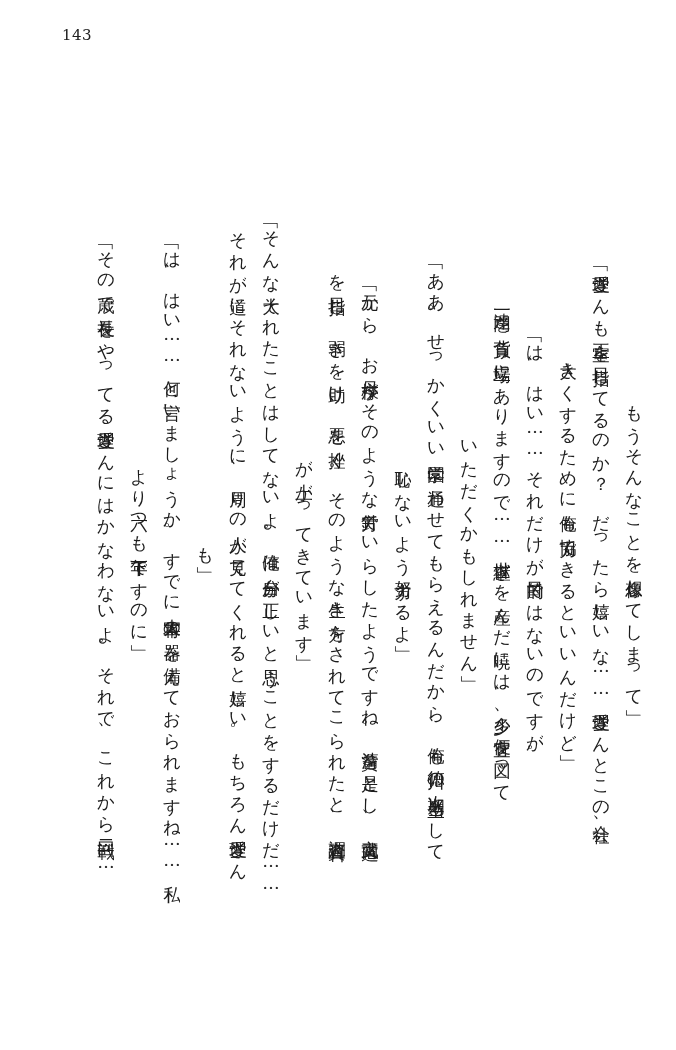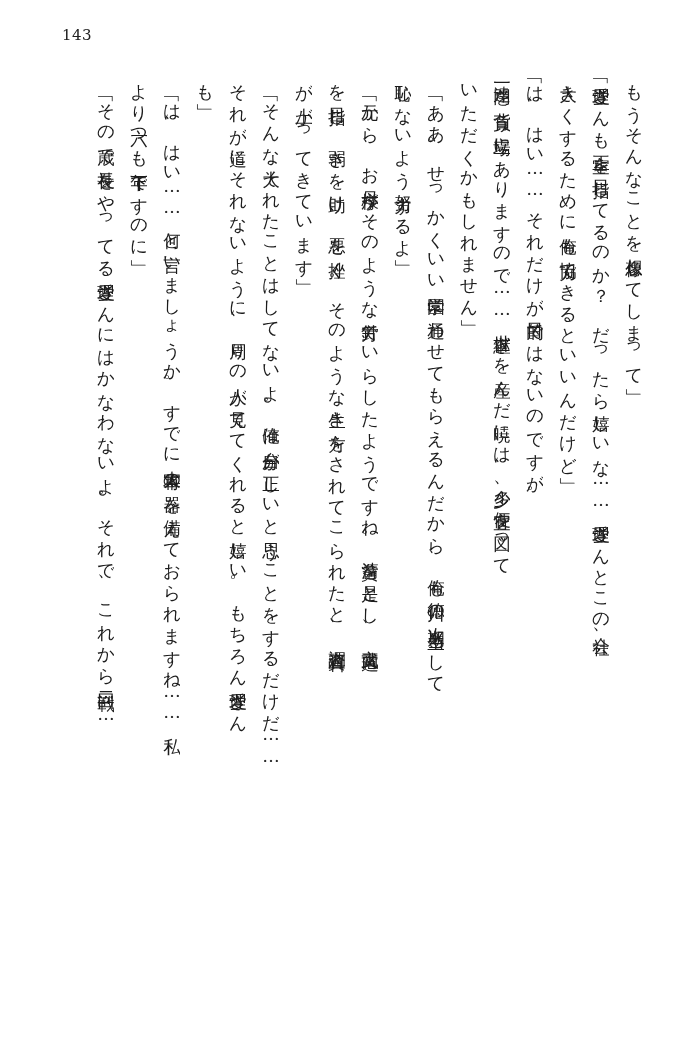--- a/index.html
+++ b/index.html
@@ -13,20 +13,21 @@
     overflow: hidden;
     font-family: "DejaVu Serif", "Liberation Serif", serif;
     color: #1a1a1a;
   }
   .page {
     position: relative;
     width: 676px;
     height: 1050px;
     background: #ffffff;
     box-sizing: border-box;
+    text-align: center;
   }
   .page-number {
     position: absolute;
     top: 26px;
     left: 62px;
     font-size: 15px;
     letter-spacing: 0.5px;
     color: #202020;
     font-family: "DejaVu Serif", "Liberation Serif", serif;
   }

